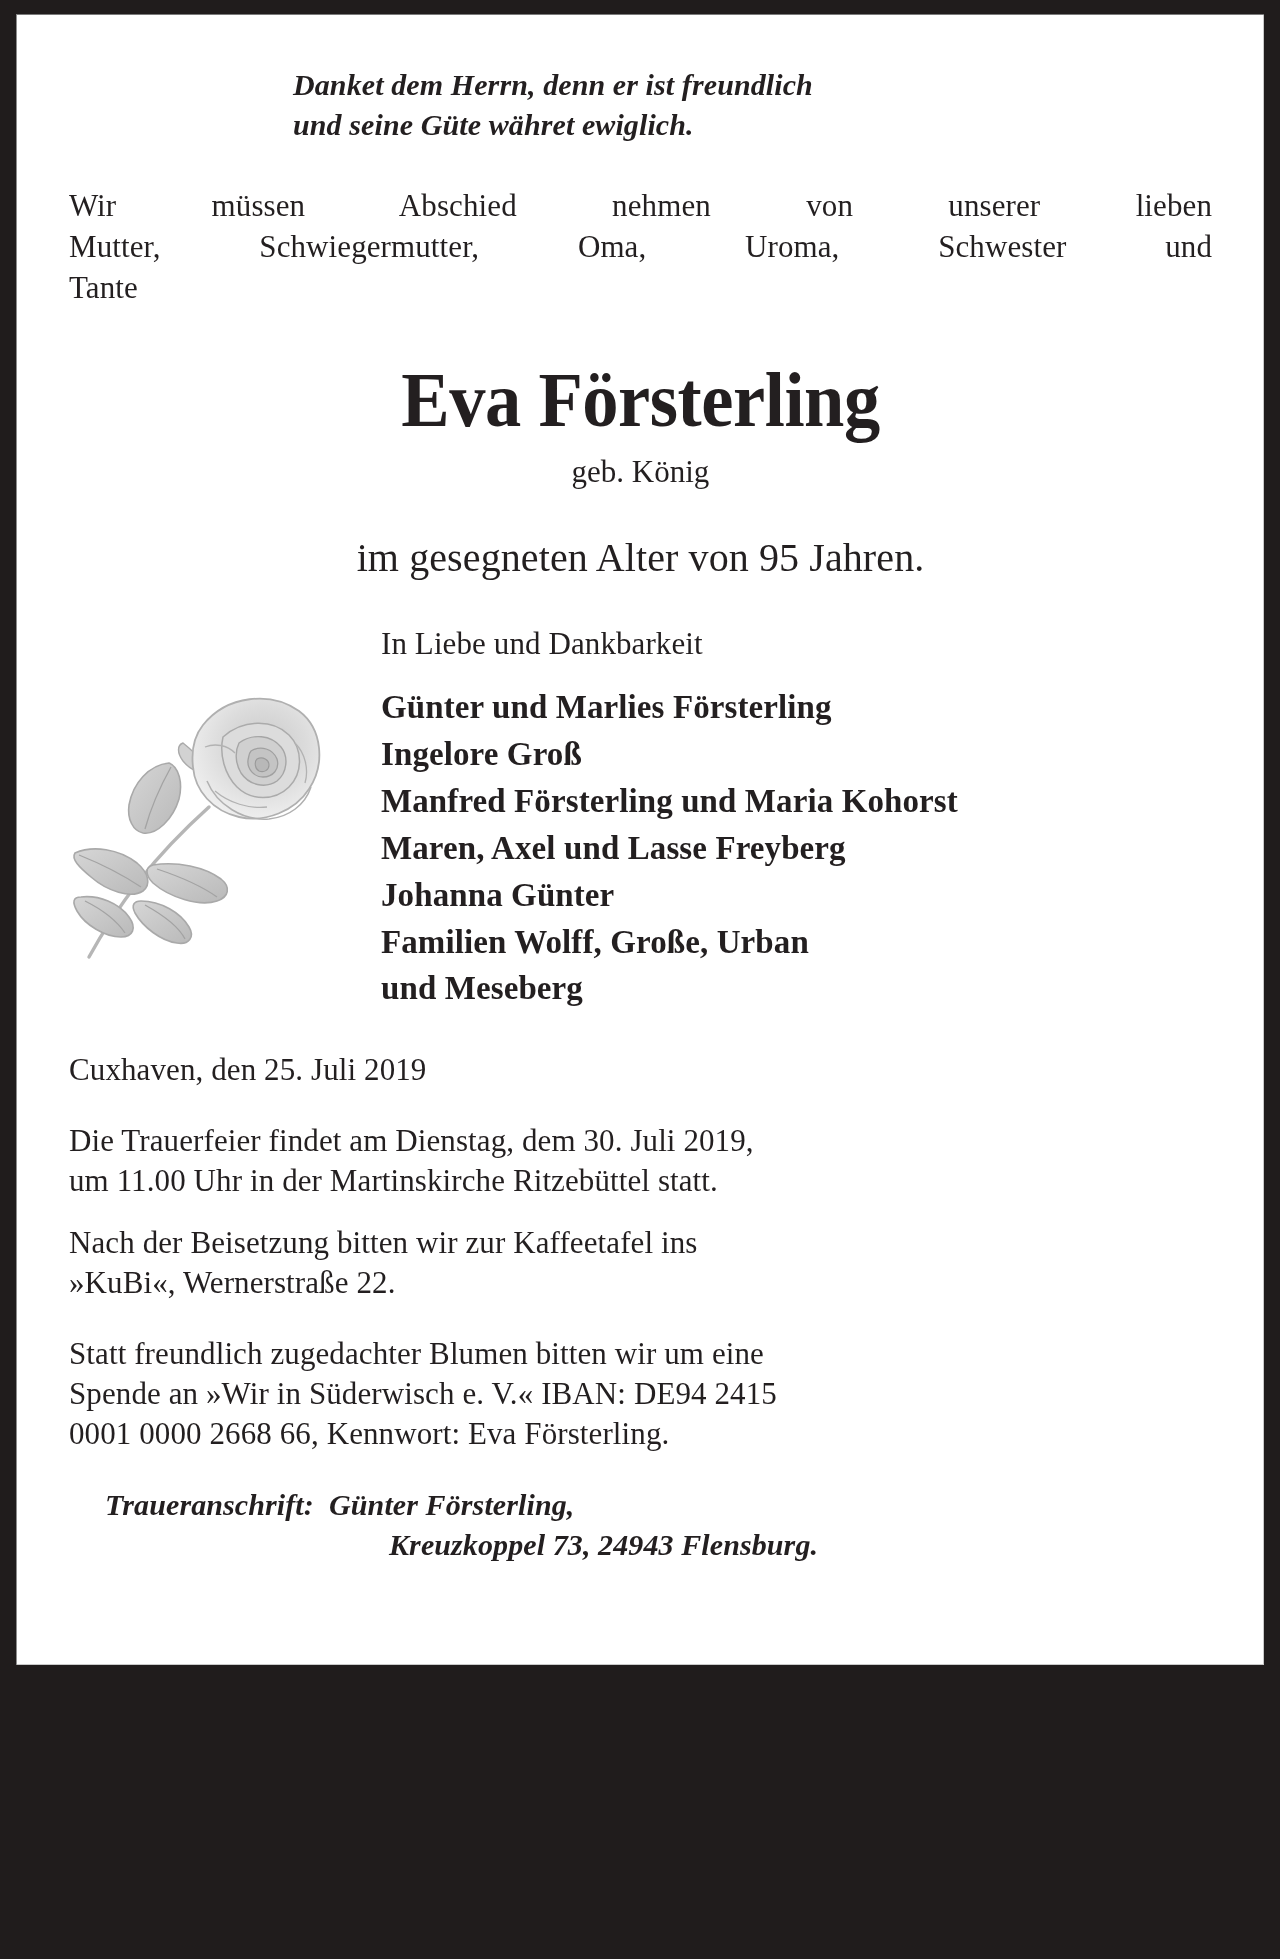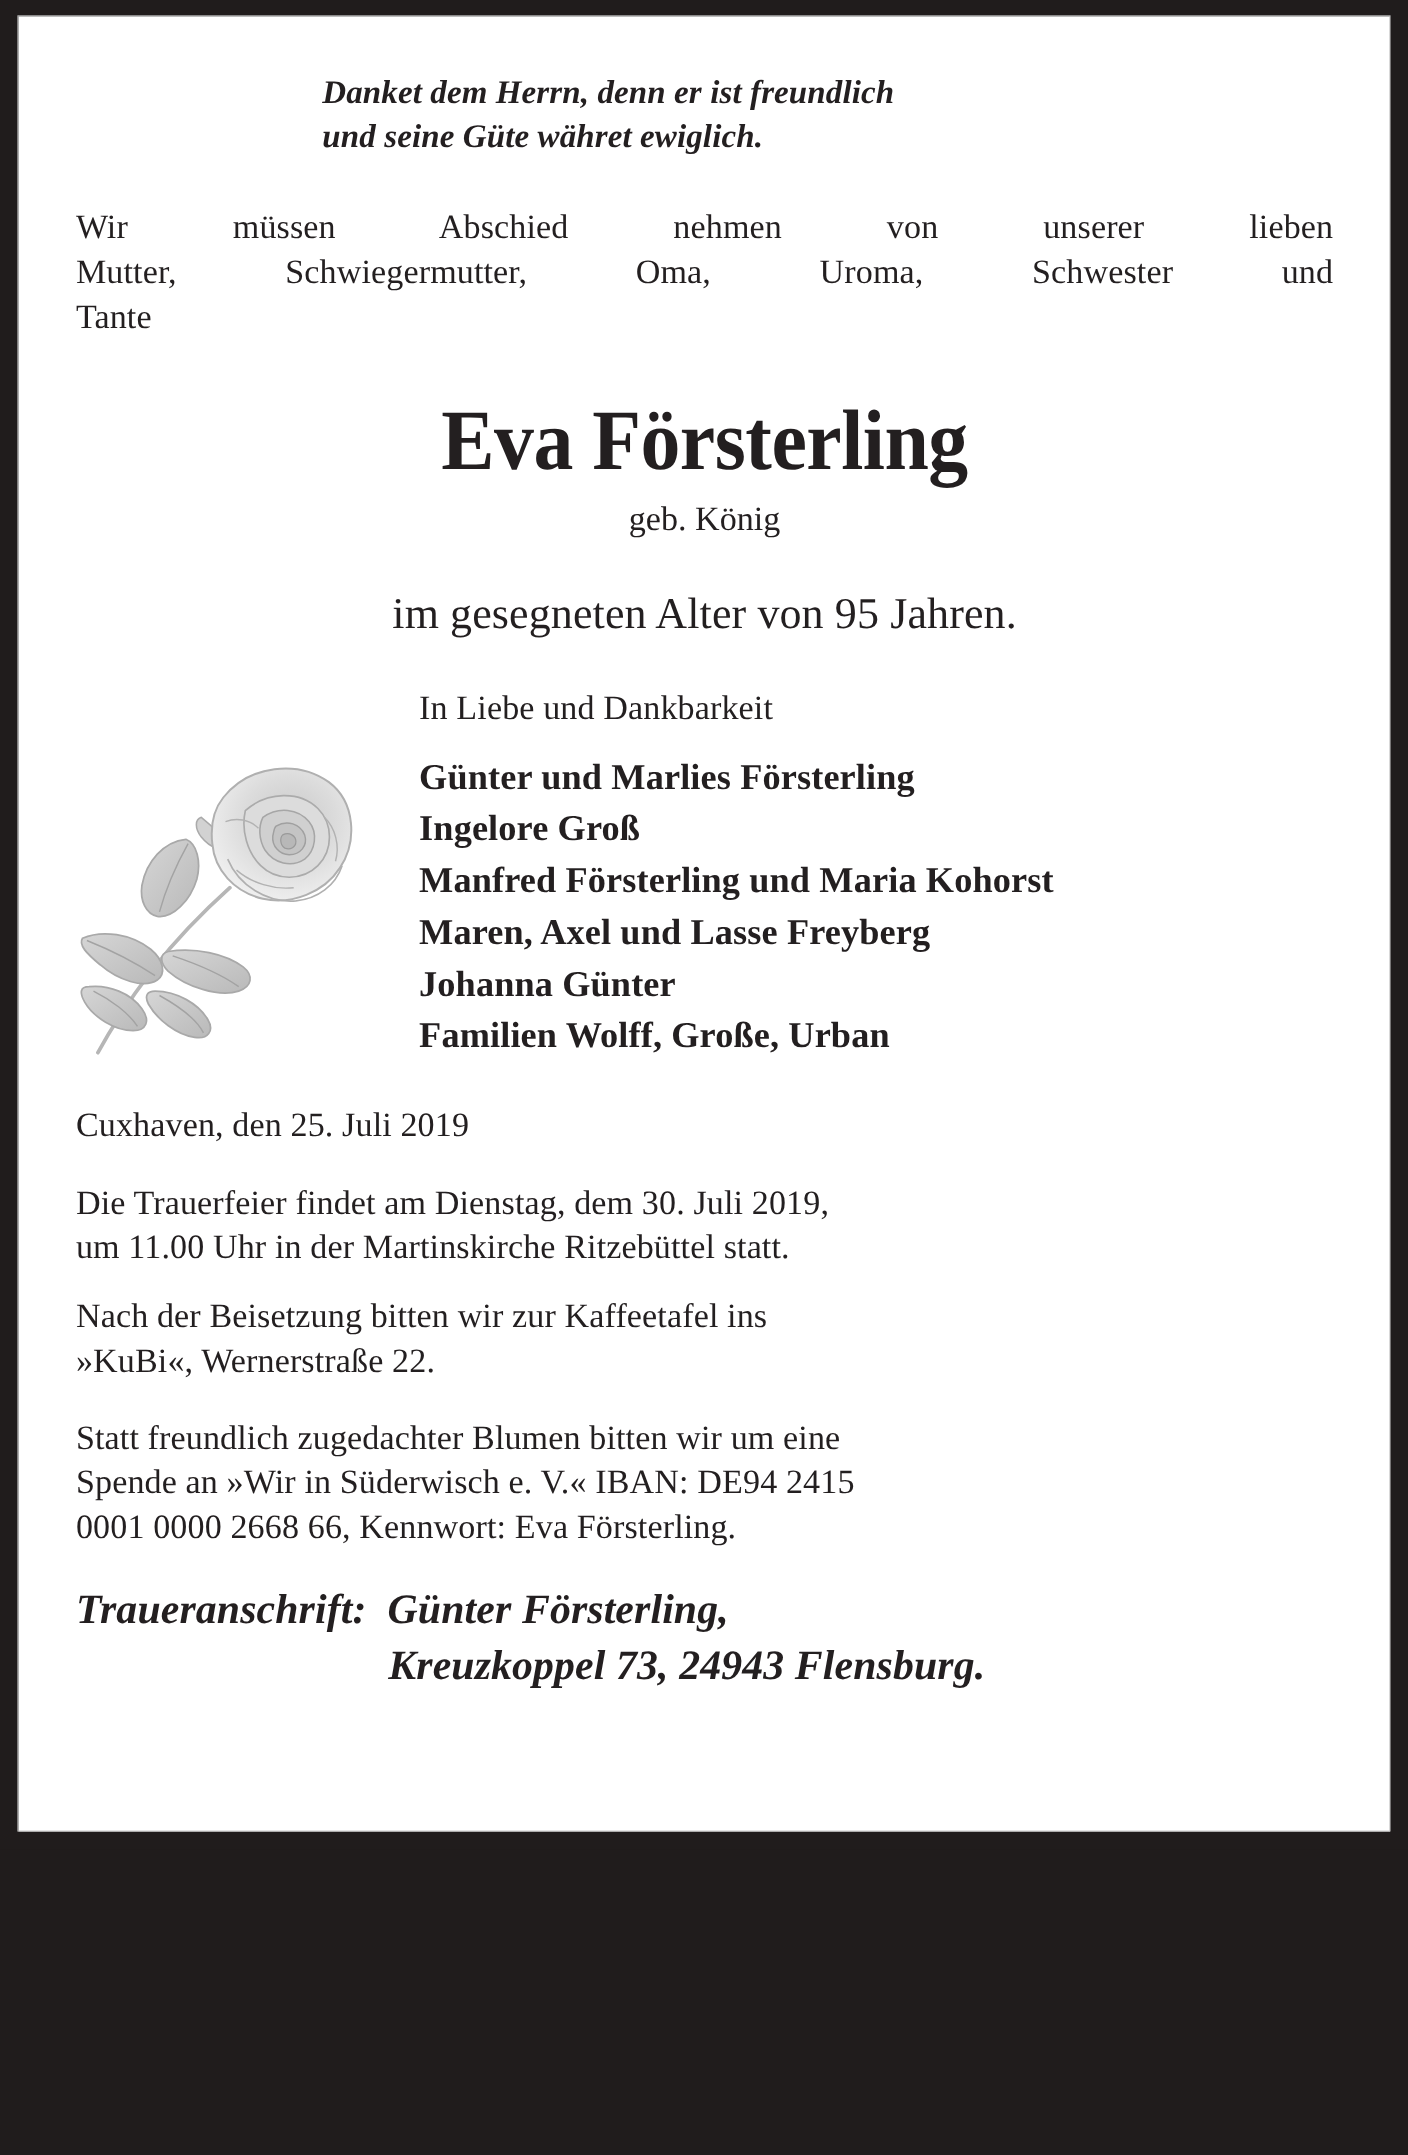--- a/index.html
+++ b/index.html
@@ -140,23 +140,24 @@
     margin: 0 0 30px 0;
   }
   .para.tight { margin-bottom: 22px; }
   .para .ln { display: block; }
 
   
   .address {
     margin-top: 14px;
     font-style: italic;
     font-weight: 700;
-    font-size: 38px;
+    font-size: 30px;
     line-height: 1.34;
     letter-spacing: 0.1px;
+    margin-left: 36px;
   }
   .address .row { display: block; }
   .address .indent { display: block; padding-left: 284px; }
   .address .lbl { display: inline-block; }
 </style>
 </head>
 <body>
 
 <div class="page">
   <div class="card">
@@ -241,20 +242,21 @@
 
         <div class="dedication">In Liebe und Dankbarkeit</div>
 
         <ul class="mourners">
           <li>Günter und Marlies Försterling</li>
           <li>Ingelore Groß</li>
           <li>Manfred Försterling und Maria Kohorst</li>
           <li>Maren, Axel und Lasse Freyberg</li>
           <li>Johanna Günter</li>
           <li>Familien Wolff, Große, Urban</li>
+          <li>und Meseberg</li>
         </ul>
       </div>
 
       <div class="body-block">
 
         <div class="para">Cuxhaven, den 25. Juli 2019</div>
 
         <div class="para tight">
           <span class="ln">Die Trauerfeier findet am Dienstag, dem 30. Juli 2019,</span>
           <span class="ln">um 11.00 Uhr in der Martinskirche Ritzebüttel statt.</span>

